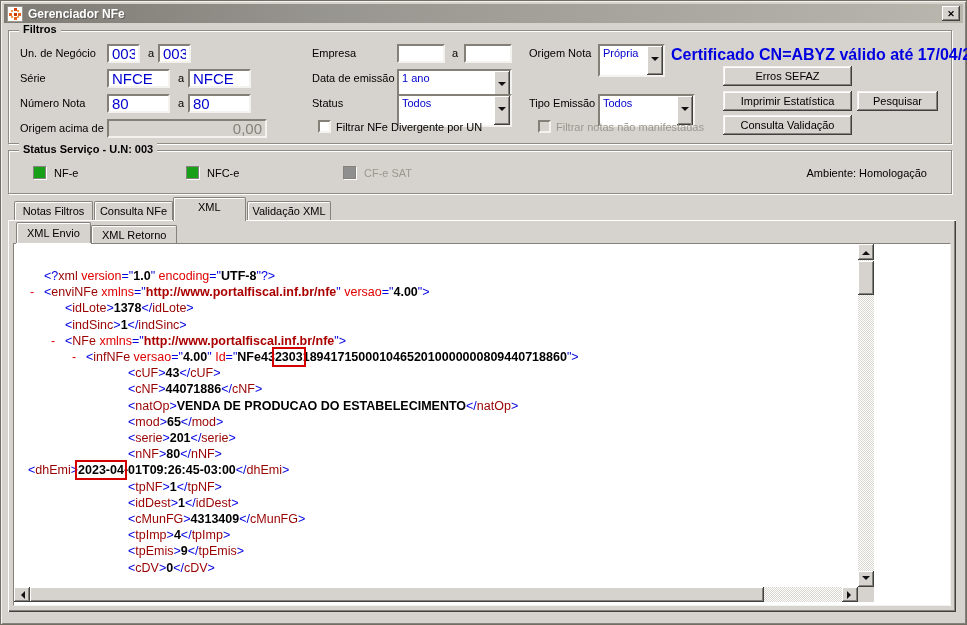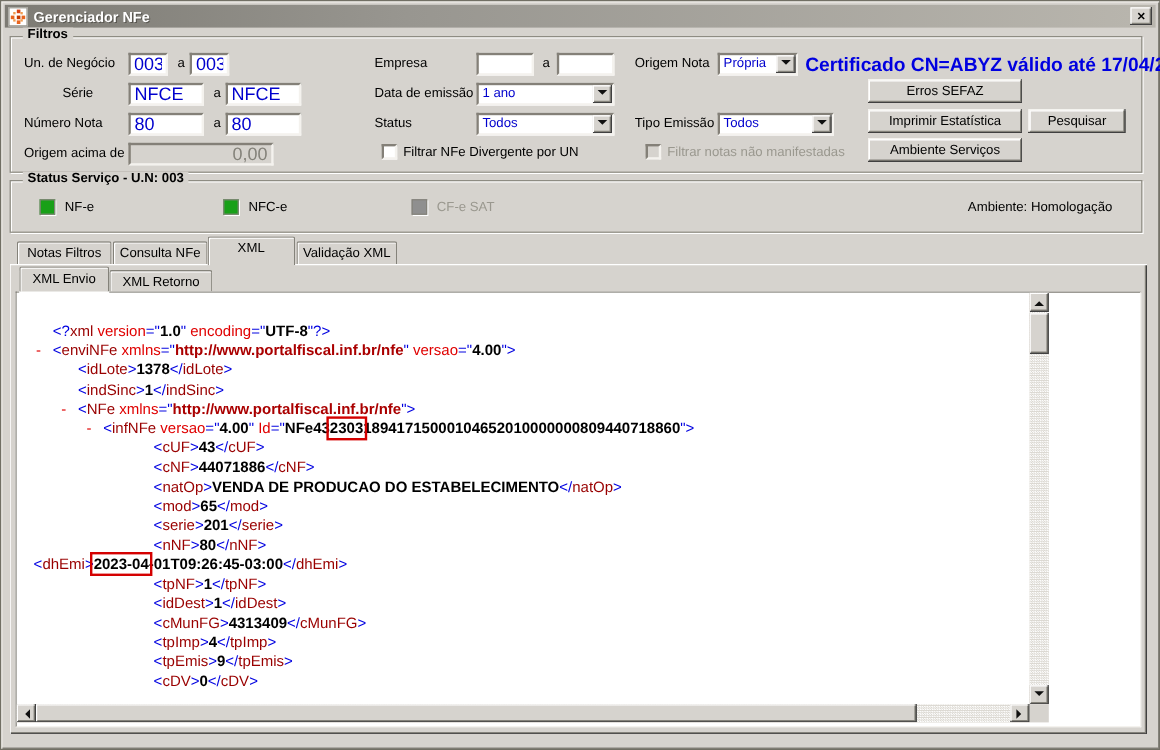--- a/index.html
+++ b/index.html
@@ -18,21 +18,21 @@
        display:flex;align-items:center;justify-content:center;font-size:9px;font-weight:bold;color:#000;}
   
   .gbox{position:absolute;border:1px solid #8e8c83;box-shadow:1px 1px 0 #fff, inset 1px 1px 0 #fff;background:#d6d3ce;}
   .gbox .legend{position:absolute;top:-8px;left:10px;background:#d6d3ce;padding:0 4px;font-weight:bold;}
   .lbl{position:absolute;white-space:nowrap;}
   
   .tb{position:absolute;box-sizing:border-box;height:19px;background:#fff;color:#0000cd;
       border:2px solid;border-color:#848078 #f4f2ee #f4f2ee #848078;
       font-family:"Liberation Sans",sans-serif;font-size:15px;padding:0 3px;margin:0;}
   .tb.dis{background:#d6d3ce;color:#84827a;text-align:right;}
-  .combo{position:absolute;box-sizing:border-box;height:19px;background:#fff;
+  .combo{position:absolute;box-sizing:border-box;height:33px;background:#fff;
       border:2px solid;border-color:#848078 #f4f2ee #f4f2ee #848078;}
   .combo .cval{position:absolute;left:3px;top:1px;color:#0000cd;white-space:nowrap;}
   .combo .dbtn{position:absolute;right:0;top:0;bottom:0;width:16px;background:#d6d3ce;
       box-shadow:inset -1px -1px 0 #404040, inset 1px 1px 0 #fff, inset -2px -2px 0 #84827a;
       display:flex;align-items:center;justify-content:center;}
   .tri-d{width:0;height:0;border:4px solid transparent;border-top:4px solid #101010;margin-top:4px;}
   .tri-u{width:0;height:0;border:4px solid transparent;border-bottom:4px solid #101010;margin-bottom:4px;}
   .tri-l{width:0;height:0;border:4px solid transparent;border-right:4px solid #101010;margin-right:4px;}
   .tri-r{width:0;height:0;border:4px solid transparent;border-left:4px solid #101010;margin-left:4px;}
   
@@ -111,32 +111,32 @@
   </div>
 
   <div class="gbox" style="left:8px;top:30px;width:942px;height:112px;">
     <span class="legend">Filtros</span>
   </div>
   <span class="lbl" style="left:20px;top:47px;">Un. de Negócio</span>
   <input class="tb" style="left: 107px; top: 44px; width: 33px;" value="003">
   <span class="lbl" style="left:148px;top:47px;">a</span>
   <input class="tb" style="left: 158px; top: 44px; width: 33px;" value="003">
 
-  <span class="lbl" style="left:20px;top:72px;margin-left:32px;">Série</span>
+  <span class="lbl" style="left:20px;top:72px;">Série</span>
   <input class="tb" style="left: 107px; top: 69px; width: 63px;" value="NFCE">
   <span class="lbl" style="left:178px;top:72px;">a</span>
   <input class="tb" style="left: 188px; top: 69px; width: 63px;" value="NFCE">
 
   <span class="lbl" style="left:20px;top:97px;">Número Nota</span>
   <input class="tb" style="left: 107px; top: 94px; width: 63px;" value="80">
   <span class="lbl" style="left:178px;top:97px;">a</span>
   <input class="tb" style="left: 188px; top: 94px; width: 63px;" value="80">
 
   <span class="lbl" style="left:20px;top:122px;">Origem acima de</span>
-  <input class="tb dis" style="left: 107px; top: 119px; width: 121px;" disabled="" value="0,00">
+  <input class="tb dis" style="left: 107px; top: 119px; width: 160px;" disabled="" value="0,00">
 
   <span class="lbl" style="left:312px;top:47px;">Empresa</span>
   <input class="tb" style="left: 397px; top: 44px; width: 48px;" value="">
   <span class="lbl" style="left:452px;top:47px;">a</span>
   <input class="tb" style="left: 464px; top: 44px; width: 48px;" value="">
 
   <span class="lbl" style="left:312px;top:72px;">Data de emissão</span>
   <div class="combo" style="left:397px;top:69px;width:115px;">
     <span class="cval">1 ano</span>
     <span class="dbtn">
@@ -171,21 +171,21 @@
         <span class="tri-d" style="margin-top:0;"></span>
       </span>
   </div>
 
   <span class="chk dis" style="left:538px;top:120px;"></span>
   <span class="lbl" style="left:556px;top:121px;color:#9a988f;">Filtrar notas não manifestadas</span>
 
   <div class="btn u1" style="left:723px;top:91px;width:129px;">Imprimir Estatística</div>
   <div class="btn" style="left:723px;top:66px;width:129px;">Erros SEFAZ</div>
   <div class="btn u1" style="left:857px;top:91px;width:81px;">Pesquisar</div>
-  <div class="btn" style="left:723px;top:115px;width:129px;">Ambiente Serviços</div>
+  <div class="btn" style="left:723px;top:115px;width:129px;">Consulta Validação</div>
 
   <div class="gbox" style="left:8px;top:150px;width:942px;height:42px;">
     <span class="legend">Status Serviço - U.N: 003</span>
     <div id="svc-items">
         <div class="svc" style="left: 24px;">
           <span class="sw" style="background: rgb(24, 160, 24);"></span>
           <span class="svclbl">NF-e</span>
         </div>
         <div class="svc" style="left: 177px;">
           <span class="sw" style="background: rgb(24, 160, 24);"></span>

